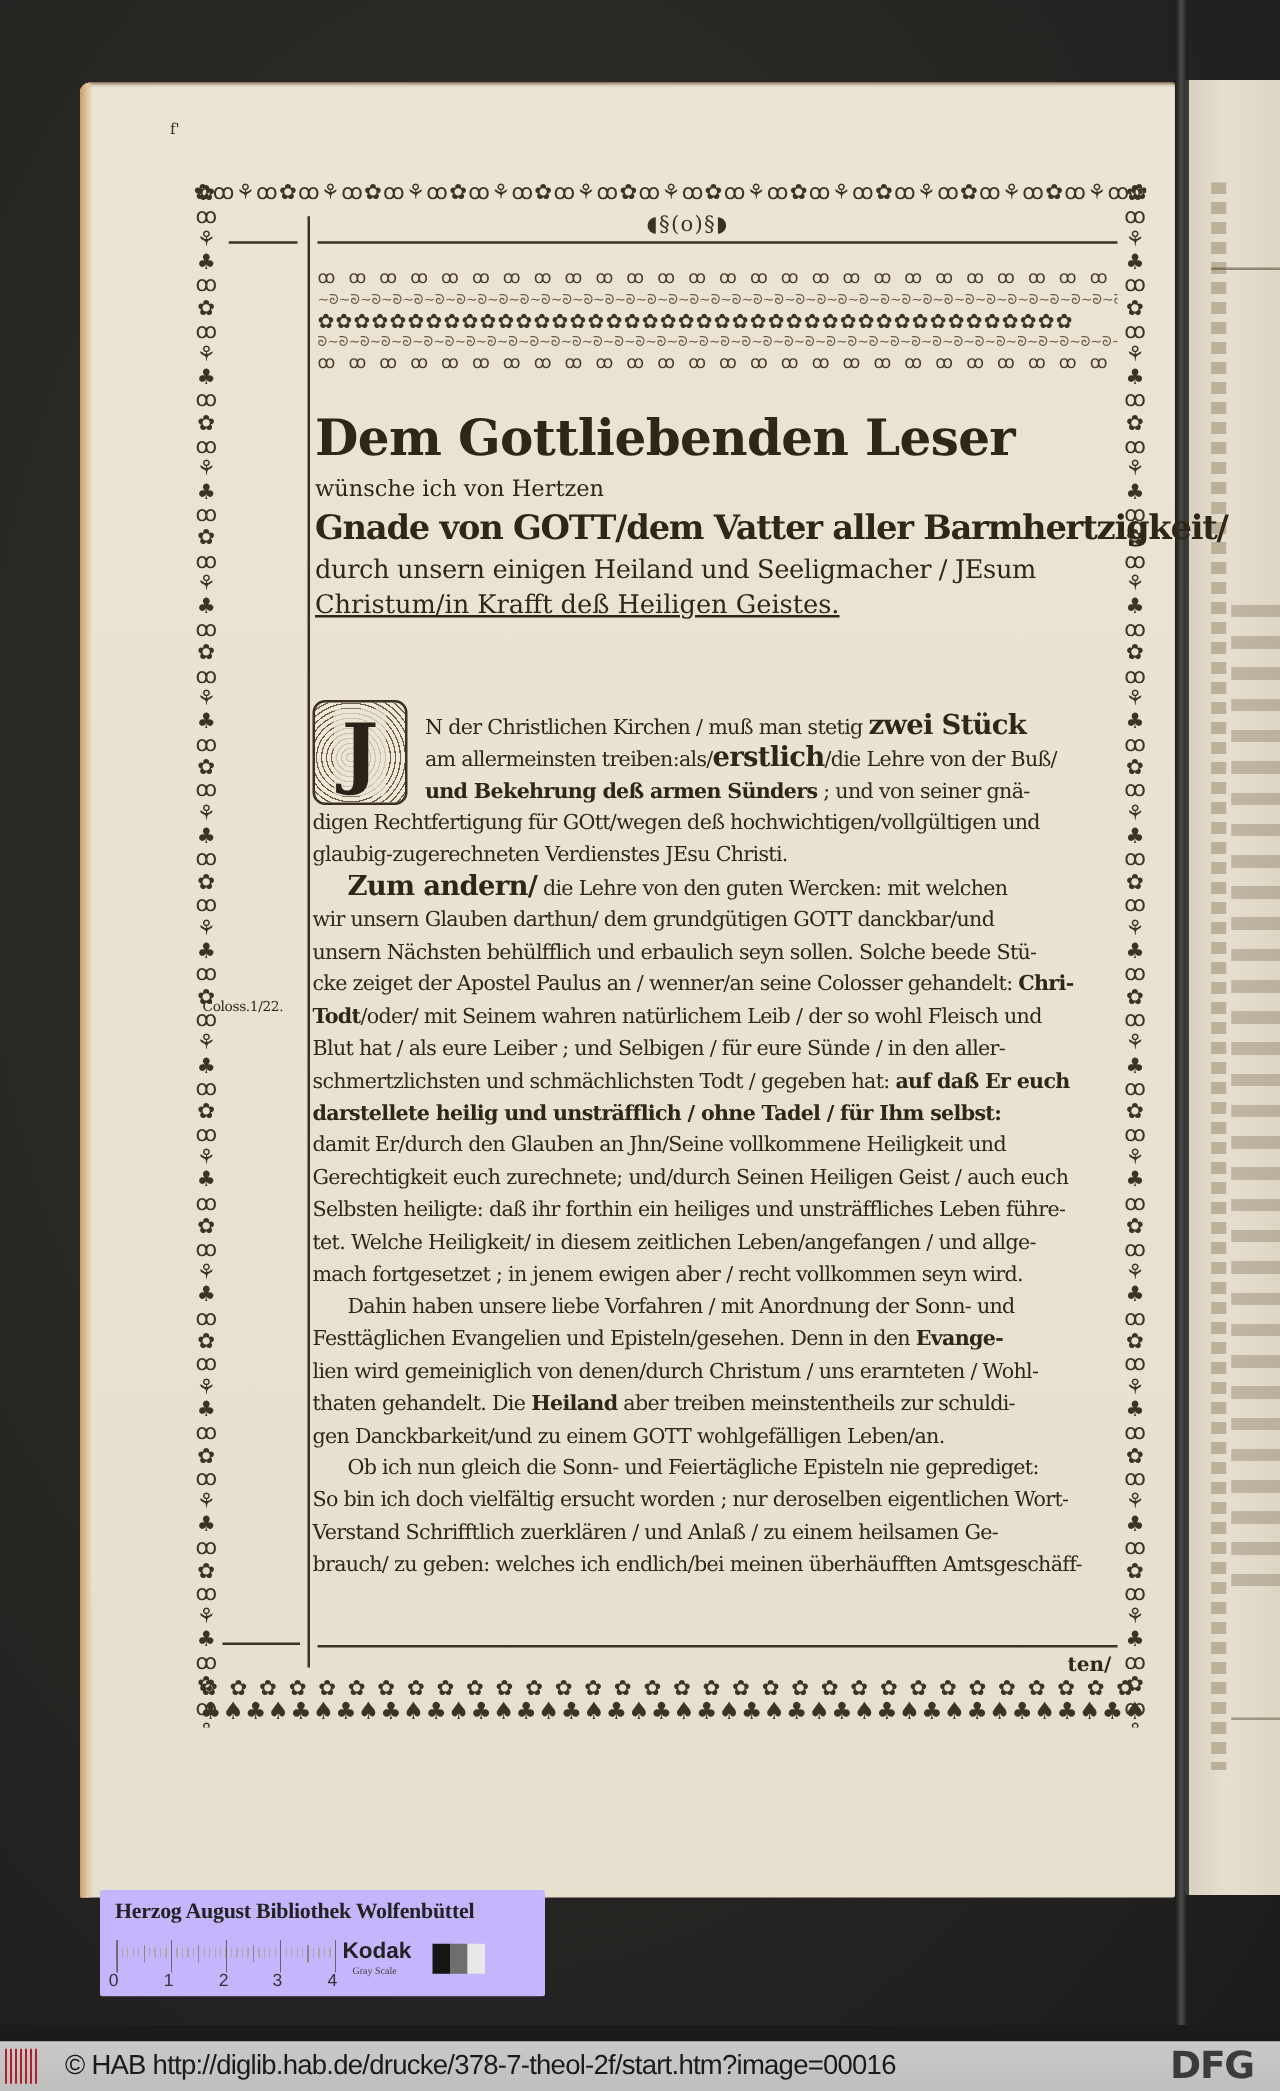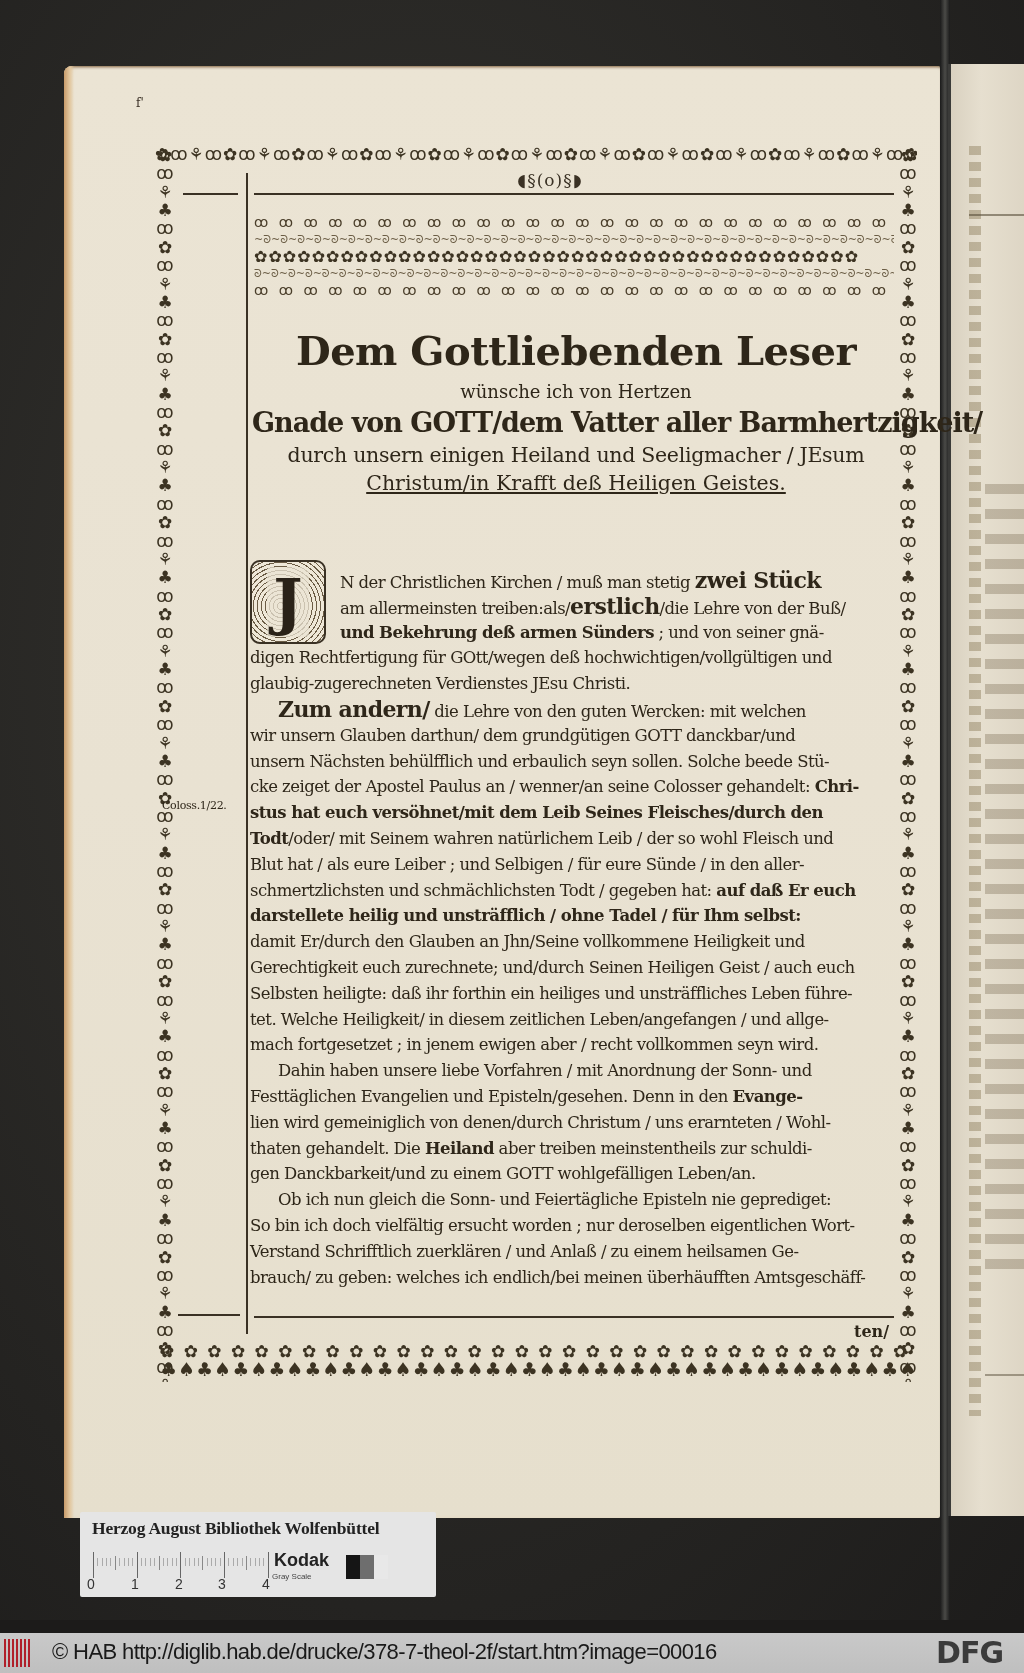--- a/index.html
+++ b/index.html
@@ -73,21 +73,21 @@
     position: absolute; left: 254px; top: 214px; width: 640px; height: 88px; overflow: hidden;
   }
   .headpiece .row { height: 17px; white-space: nowrap; overflow: hidden; color: #4a3e2a; font-family: "DejaVu Sans", sans-serif; line-height: 17px; }
   .headpiece .r1 { font-size: 14px; letter-spacing: 3px; }
   .headpiece .r2 { font-size: 11px; letter-spacing: 0px; color: #6a5c44; }
   .headpiece .r3 { font-size: 16px; letter-spacing: 1px; color: #3c3322; }
   .headpiece .r4 { font-size: 11px; color: #6a5c44; }
   .headpiece .r5 { font-size: 14px; letter-spacing: 3px; }
 
   
-  .title-block { position: absolute; left: 252px; top: 325px; width: 648px; text-align: center; color: #2e2619; }
+  .title-block { position: absolute; left: 252px; top: 325px; width: 648px; text-align: left; color: #2e2619; }
   .t1 { font-family: "DejaVu Serif", serif; font-weight: bold; font-size: 40px; line-height: 52px; letter-spacing: -0.5px; }
   .t2 { font-family: "DejaVu Serif", serif; font-size: 18px; line-height: 26px; margin-top: 2px; }
   .t3 { font-family: "DejaVu Serif", serif; font-weight: bold; font-size: 27px; line-height: 36px; letter-spacing: -1px; white-space: nowrap; }
   .t4 { font-family: "DejaVu Serif", serif; font-size: 20.5px; line-height: 28px; white-space: nowrap; letter-spacing: -0.3px; }
   .t5 { font-family: "DejaVu Serif", serif; font-size: 20.5px; line-height: 28px; white-space: nowrap; text-decoration: underline; }
   .t6 { font-family: "DejaVu Serif", serif; font-size: 20px; line-height: 26px; }
 
   
   .body-text { position: absolute; left: 250px; top: 568px; width: 650px; color: #2e2619; font-family: "DejaVu Serif", serif; }
   .line { white-space: nowrap; font-size: 16.5px; line-height: 25.8px; height: 25.8px; overflow: visible; letter-spacing: -0.55px; }
@@ -107,33 +107,33 @@
   }
   .marginal-note {
     position: absolute; left: 162px; top: 799px; font-size: 11px; color: #2e2619;
     font-family: "DejaVu Serif", serif; letter-spacing: -0.3px;
   }
   .catchword { position: absolute; left: 854px; top: 1322px; font-size: 16px; font-weight: bold; color: #2e2619; font-family: "DejaVu Serif", serif; }
 
   
   .ruler {
     position: absolute; left: 80px; top: 1512px; width: 356px; height: 85px;
-    background: #e5e5e5; border-radius: 2px;
+    background: #c4b5fd; border-radius: 2px;
   }
   .ruler .lib { position: absolute; left: 12px; top: 6px; font-family: "Liberation Serif", serif; font-weight: bold; font-size: 17.5px; color: #222; white-space: nowrap; letter-spacing: -0.2px; }
   .ruler .ticks { position: absolute; left: 13px; top: 40px; width: 176px; height: 26px;
     background:
       repeating-linear-gradient(90deg, #666 0 1px, transparent 1px 43.7px) 0 0/100% 26px no-repeat,
       repeating-linear-gradient(90deg, #888 0 1px, transparent 1px 21.85px) 0 4px/100% 14px no-repeat,
       repeating-linear-gradient(90deg, #aaa 0 1px, transparent 1px 4.37px) 0 6px/100% 8px no-repeat;
   }
   .ruler .nums { position: absolute; left: 7px; top: 64px; width: 200px; font-family: "Liberation Sans", sans-serif; font-size: 14px; color: #333; }
   .ruler .nums span { position: absolute; }
   .ruler .kodak { position: absolute; left: 194px; top: 38px; font-family: "Liberation Sans", sans-serif; font-weight: bold; font-size: 18px; color: #222; }
-  .ruler .gray { position: absolute; left: 192px; top: 60px; font-family: Liberation Sans, sans-serif; font-size: 8px; color: #444; }
+  .ruler .gray { position: absolute; left: 202px; top: 60px; font-family: Liberation Serif, serif; font-size: 8px; color: #444; }
   .ruler .swatch { position: absolute; left: 266px; top: 43px; width: 42px; height: 24px; display: flex; }
   .ruler .swatch i { flex: 1; display: block; }
 
   
   .footer {
     position: absolute; left: 0; top: 1633px; width: 1024px; height: 40px;
     background: linear-gradient(180deg, #c9c9c9, #bfbfbf);
   }
   .footer .barcode { position: absolute; left: 4px; top: 6px; width: 26px; height: 28px;
     background: repeating-linear-gradient(90deg, #b0202a 0 2px, transparent 2px 4px); }
@@ -197,21 +197,20 @@
 <div class="body-text">
   <div class="line ind"><span>N der Christlichen Kirchen / muß man stetig </span><span class="big">zwei Stück</span><span></span></div>
   <div class="line ind"><span>am allermeinsten treiben:als/</span><span class="big">erstlich</span><span>/die Lehre von der Buß/</span></div>
   <div class="line ind"><span></span><b>und Bekehrung deß armen Sünders</b><span> ; und von seiner gnä-</span></div>
   <div class="line"><span>digen Rechtfertigung für GOtt/wegen deß hochwichtigen/vollgültigen und</span></div>
   <div class="line"><span>glaubig-zugerechneten Verdienstes JEsu Christi.</span></div>
   <div class="line par"><span></span><span class="big">Zum andern/</span><span> die Lehre von den guten Wercken: mit welchen</span></div>
   <div class="line"><span>wir unsern Glauben darthun/ dem grundgütigen GOTT danckbar/und</span></div>
   <div class="line"><span>unsern Nächsten behülfflich und erbaulich seyn sollen.   Solche beede Stü-</span></div>
   <div class="line"><span>cke zeiget der Apostel Paulus an / wenner/an seine Colosser gehandelt: </span><b>Chri-</b></div>
-  <div class="line"><b>stus hat euch versöhnet/mit dem Leib Seines Fleisches/durch den</b></div>
   <div class="line"><b>Todt</b><span>/oder/ mit Seinem wahren natürlichem Leib / der so wohl Fleisch und</span></div>
   <div class="line"><span>Blut hat /  als eure Leiber ; und Selbigen / für eure Sünde / in den aller-</span></div>
   <div class="line"><span>schmertzlichsten und schmächlichsten Todt / gegeben hat: </span><b>auf daß Er euch</b></div>
   <div class="line"><b>darstellete heilig und unsträfflich / ohne Tadel / für Ihm selbst:</b></div>
   <div class="line"><span>damit Er/durch den Glauben an Jhn/Seine vollkommene Heiligkeit und</span></div>
   <div class="line"><span>Gerechtigkeit euch zurechnete; und/durch Seinen Heiligen Geist / auch euch</span></div>
   <div class="line"><span>Selbsten heiligte: daß ihr forthin ein heiliges und unsträffliches Leben führe-</span></div>
   <div class="line"><span>tet.   Welche Heiligkeit/ in diesem zeitlichen Leben/angefangen / und allge-</span></div>
   <div class="line"><span>mach fortgesetzet ; in jenem ewigen aber / recht vollkommen seyn wird.</span></div>
   <div class="line par"><span>Dahin haben unsere liebe Vorfahren / mit Anordnung der Sonn- und</span></div>

